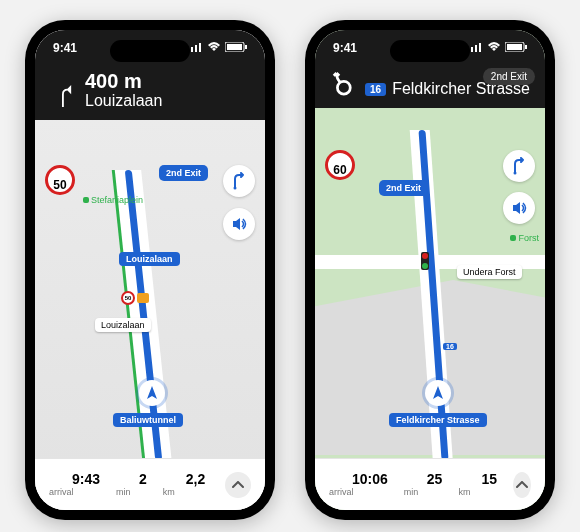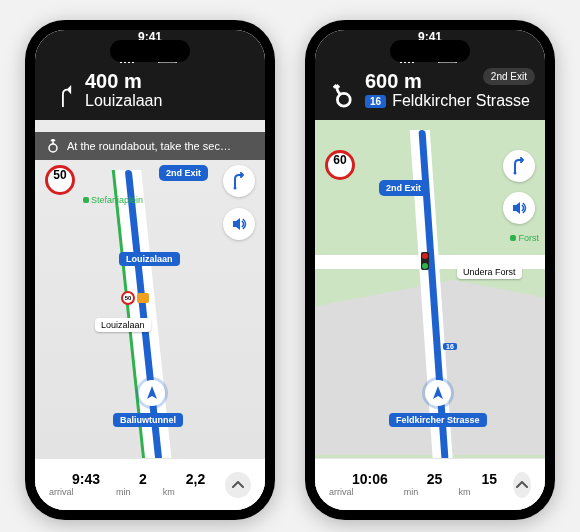--- a/index.html
+++ b/index.html
@@ -12,21 +12,21 @@
     width: 100%; height: 100%; border-radius: 30px; overflow: hidden; position: relative;
     background: #e8e8e8;
   }
   .island {
     position: absolute; top: 10px; left: 50%; transform: translateX(-50%);
     width: 80px; height: 22px; background: #000; border-radius: 12px; z-index: 100;
   }
   .status-bar {
     position: absolute; top: 0; left: 0; right: 0; height: 36px;
     display: flex; justify-content: space-between; align-items: center;
-    padding: 0 18px; z-index: 90; color: #fff; font-weight: 600; font-size: 12px; flex-direction: column;
+    padding: 0 18px; z-index: 90; color: #fff; font-weight: 600; font-size: 12px;
   }
   .status-right { display: flex; gap: 4px; align-items: center; }
   .nav-banner {
     position: absolute; top: 0; left: 0; right: 0; background: #1a1a1a; color: #fff;
     padding: 40px 14px 10px 14px; z-index: 50;
   }
   .nav-row { display: flex; align-items: flex-end; gap: 10px; }
   .nav-arrow { width: 26px; display: flex; justify-content: center; }
   .nav-arrow svg { width: 22px; height: 28px; }
   .nav-text .dist { font-size: 20px; font-weight: 700; line-height: 1.1; }
@@ -94,21 +94,21 @@
   .exit-blue {
     position: absolute; background: #1e62d0; color: #fff; font-size: 9px; font-weight: 600;
     padding: 3px 7px; border-radius: 5px;
   }
   .route-flag {
     position: absolute; background: #1e62d0; color: #fff; font-size: 9px; font-weight: 600;
     padding: 2px 7px; border-radius: 4px;
   }
   .speed {
     position: absolute; width: 30px; height: 30px; background: #fff; border: 3px solid #d62020;
-    border-radius: 50%; display: flex; align-items: flex-start; justify-content: center;
+    border-radius: 50%; display: flex; align-items: flex-end; justify-content: center;
     font-size: 12px; font-weight: 700; z-index: 30;
   }
   .round-btn {
     position: absolute; right: 10px; width: 32px; height: 32px; background: #fff; border-radius: 50%;
     display: flex; align-items: center; justify-content: center; box-shadow: 0 1px 3px rgba(0,0,0,.2);
     z-index: 30;
   }
   .round-btn svg { width: 18px; height: 18px; }
   .loc-puck {
     position: absolute; width: 26px; height: 26px; background: #fff; border-radius: 50%;
@@ -186,27 +186,20 @@
         <div class="nav-arrow">
           <svg viewBox="0 0 24 28">
               <path d="M12 26 V12 Q12 6 18 6 L22 2 L22 12 L18 8 Q14 8 14 12 V26 Z" fill="#fff"></path>
             </svg>
         </div>
         <div class="nav-text">
           <div class="dist">400 m</div>
           <div class="street">Louizalaan</div>
         </div>
       </div>
-    </div>
-    <div class="sub-banner" style="position:absolute;top:102px;left:0;right:0;z-index:49;">
-      <svg viewBox="0 0 12 14">
-          <circle cx="6" cy="9" r="4" fill="none" stroke="#fff" stroke-width="1.5"></circle>
-          <path d="M6 5 V0 M6 0 L4 2 M6 0 L8 2" stroke="#fff" stroke-width="1.5" fill="none"></path>
-        </svg>
-      <span class="sub-text">At the roundabout, take the sec…</span>
     </div>
 
     <div class="map">
       <div class="roads"></div>
       <div class="route-left"></div>
       <div class="route"></div>
 
       <div class="speed" style="top:135px;left:10px;">
           <span>50</span>
         </div>
@@ -301,21 +294,20 @@
     <div class="nav-banner">
       <div class="exit-pill">2nd Exit</div>
       <div class="nav-row">
         <div class="nav-arrow">
           <svg viewBox="0 0 24 28">
               <circle cx="14" cy="18" r="7" fill="none" stroke="#fff" stroke-width="3"></circle>
               <path d="M10 12 Q6 8 6 2 M6 2 L3 5 M6 2 L9 5" stroke="#fff" stroke-width="3" fill="none"></path>
             </svg>
         </div>
         <div class="nav-text">
-          <div class="dist">600 m</div>
           <div class="street">
             <span class="route-shield">16</span>
             <span>Feldkircher Strasse</span>
           </div>
         </div>
       </div>
     </div>
 
     <div class="map">
       <div class="greyzone"></div>

